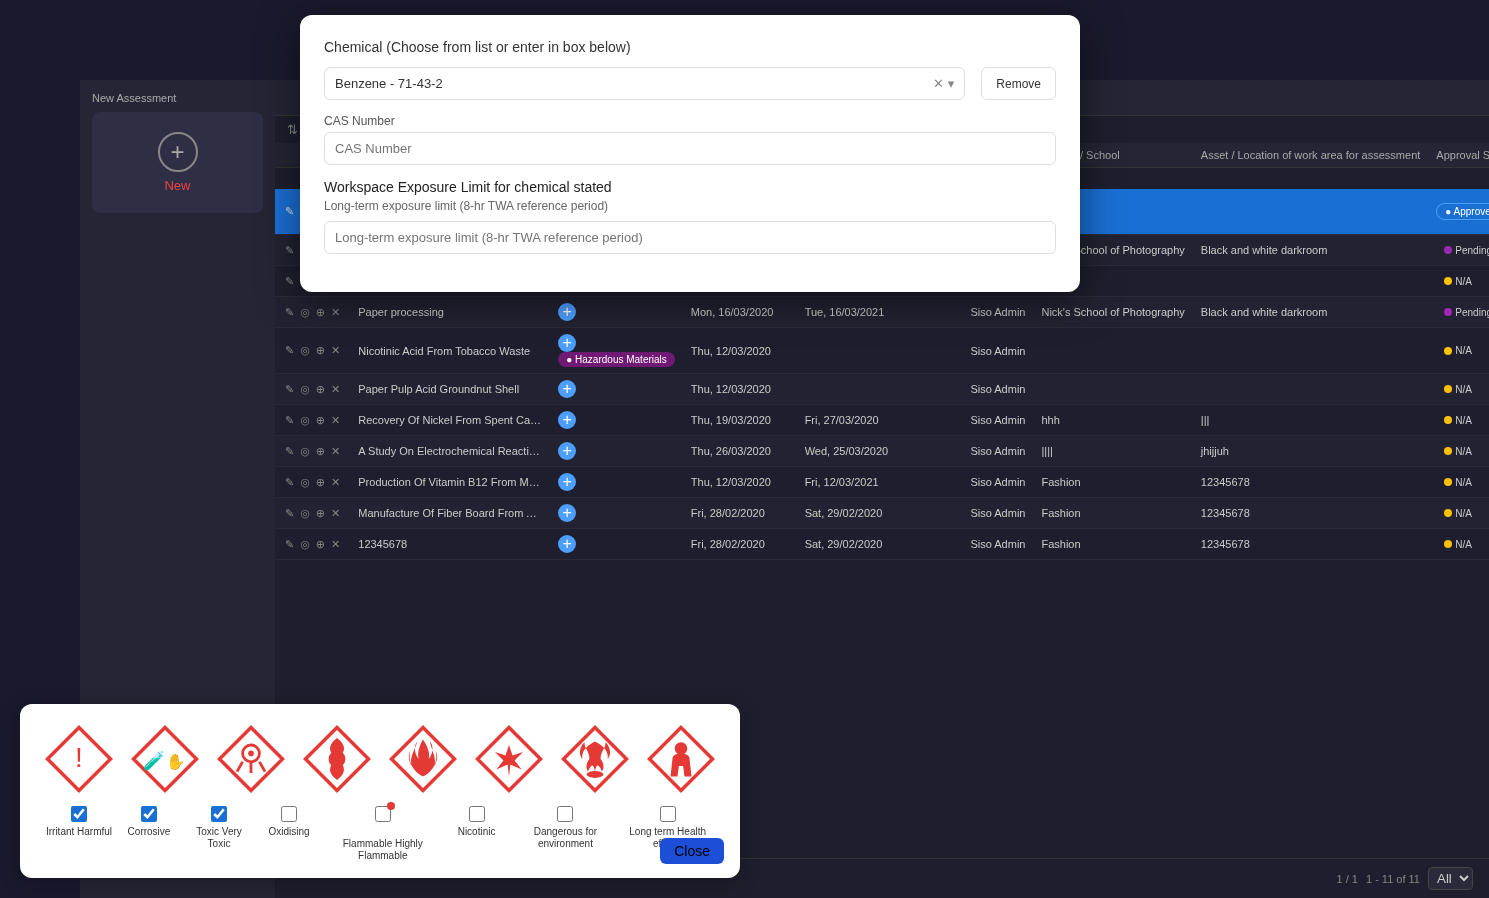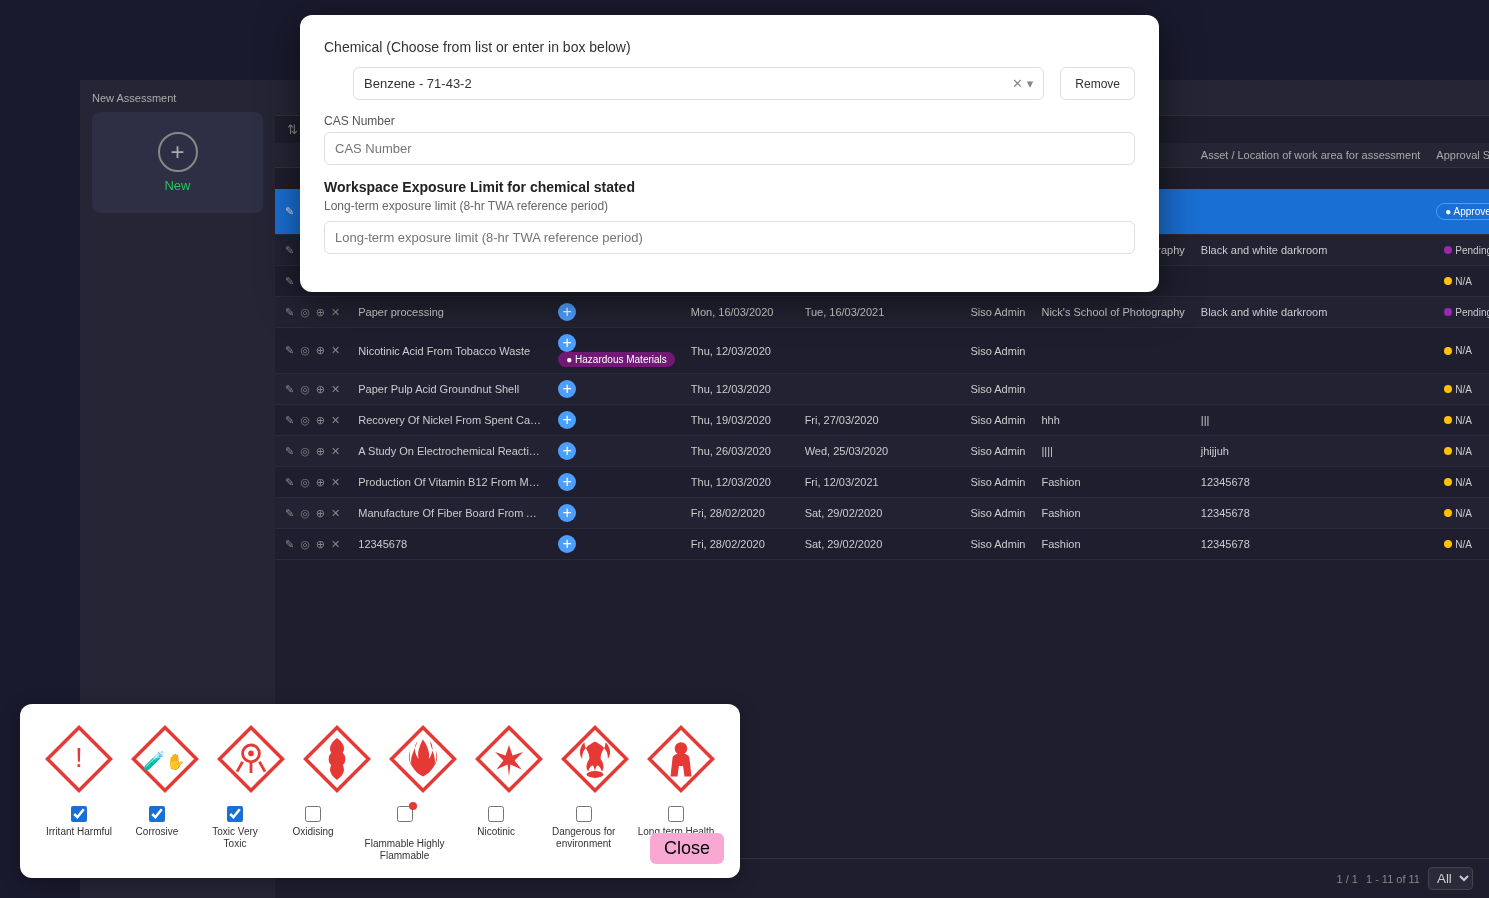--- a/index.html
+++ b/index.html
@@ -111,21 +111,21 @@
       background: none;
       color: #aaa;
       font-size: 24px;
       display: flex;
       align-items: center;
       justify-content: center;
       cursor: pointer;
     }
 
     .new-label {
-      color: #22c55e;
+      color: #ef4444;
       font-size: 13px;
     }
 
     
     .table-area {
       position: absolute;
       top: 116px;
       left: 275px;
       right: 0;
       bottom: 40px;
@@ -286,21 +286,21 @@
       border-top: 1px solid #333;
       color: #888;
       font-size: 11px;
     }
 
     
     .chemical-dialog {
       position: absolute;
       top: 15px;
       left: 300px;
-      width: 859px;
+      width: 780px;
       background: white;
       border-radius: 12px;
       padding: 24px;
       box-shadow: 0 8px 40px rgba(0,0,0,0.5);
       z-index: 100;
     }
 
     .dialog-title {
       font-size: 14px;
       color: #333;
@@ -329,21 +329,20 @@
       padding: 8px 10px;
       border: 1px solid #ddd;
       border-radius: 6px;
       font-size: 13px;
       outline: none;
     }
 
     .dialog-select-wrapper {
       position: relative;
       flex: 1;
-      margin-left: 29px;
     }
 
     .dialog-select-input {
       width: 100%;
       padding: 8px 10px;
       border: 1px solid #ddd;
       border-radius: 6px;
       font-size: 13px;
       background: white;
       display: flex;
@@ -363,21 +362,21 @@
       border: 1px solid #ddd;
       border-radius: 6px;
       padding: 6px 14px;
       cursor: pointer;
       font-size: 12px;
       color: #333;
     }
 
     .wel-section-title {
       font-size: 14px;
-      font-weight: 700;
+      font-weight: 400;
       color: #222;
       margin-bottom: 4px;
     }
 
     .wel-subtitle {
       font-size: 12px;
       color: #666;
       margin-bottom: 8px;
     }
 
@@ -409,21 +408,21 @@
       gap: 6px;
     }
 
     .diamond {
       width: 70px;
       height: 70px;
     }
 
     .hazard-checkbox-row {
       display: flex;
-      gap: 8px;
+      gap: 0;
       justify-content: space-between;
     }
 
     .hazard-item {
       display: flex;
       flex-direction: column;
       align-items: center;
       gap: 4px;
       min-width: 70px;
     }
@@ -432,26 +431,26 @@
       font-size: 10px;
       color: #333;
       text-align: center;
       line-height: 1.2;
     }
 
     .close-btn {
       position: absolute;
       bottom: 14px;
       right: 16px;
-      background: #f9a8d4;
+      background: #1d4ed8;
       border: none;
       border-radius: 6px;
       padding: 5px 14px;
       cursor: pointer;
-      font-size: 18px;
+      font-size: 14px;
     }
 
     
     .table-scroll {
       overflow-x: auto;
       overflow-y: auto;
       max-height: calc(100% - 40px);
     }
 
     .toolbar-top {

